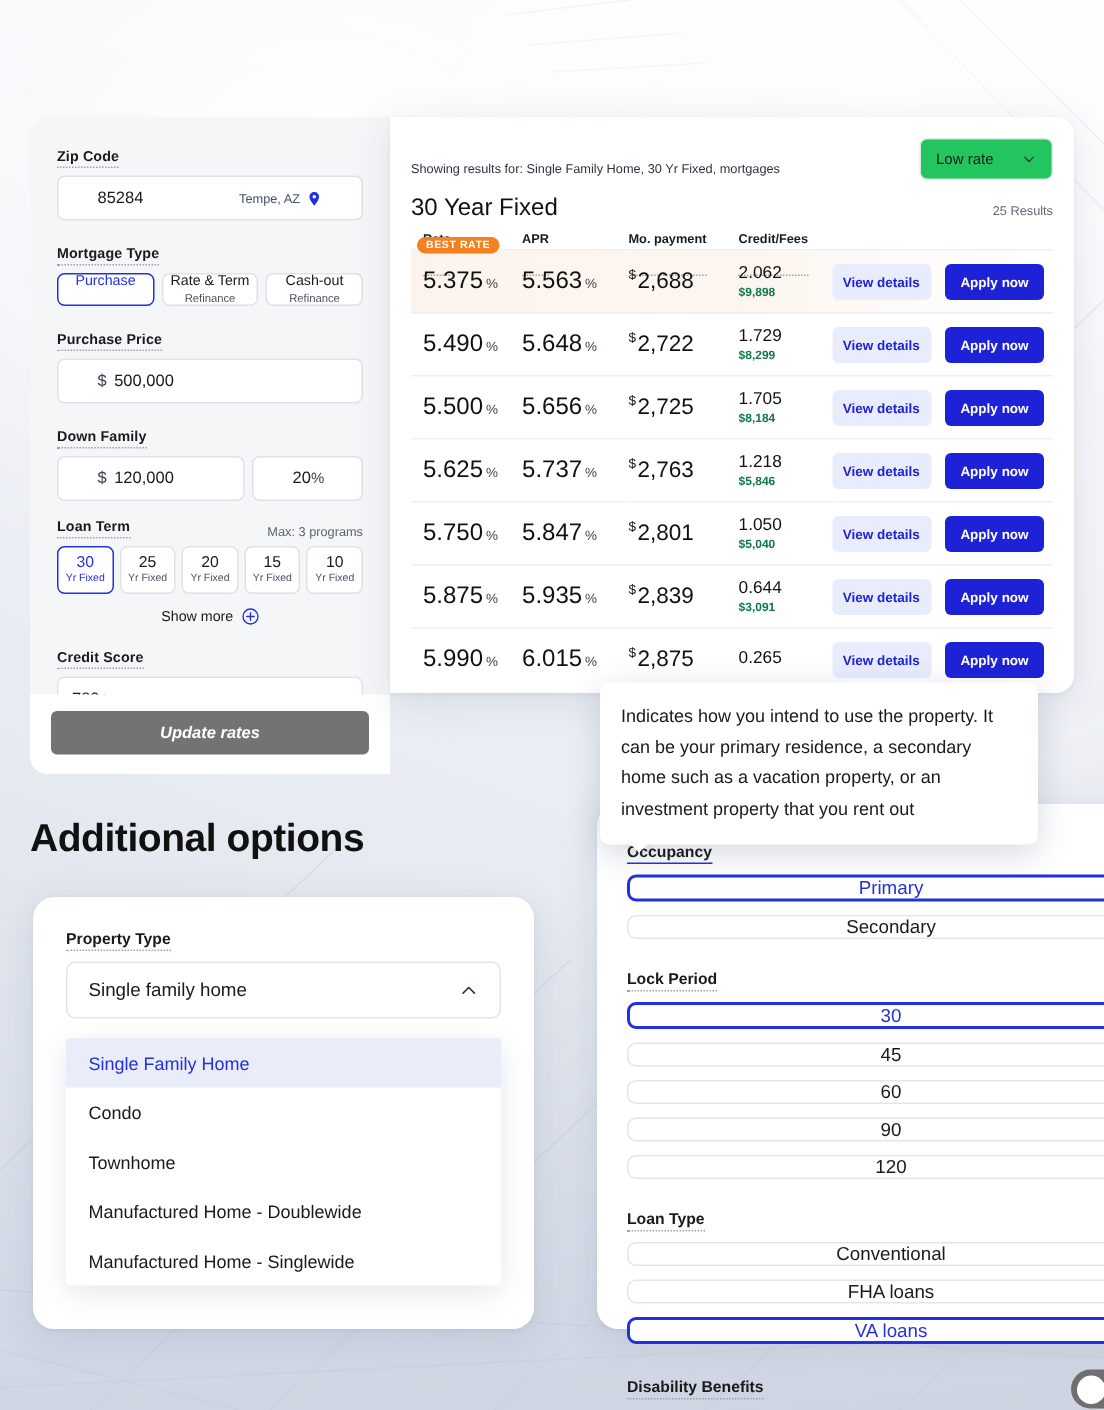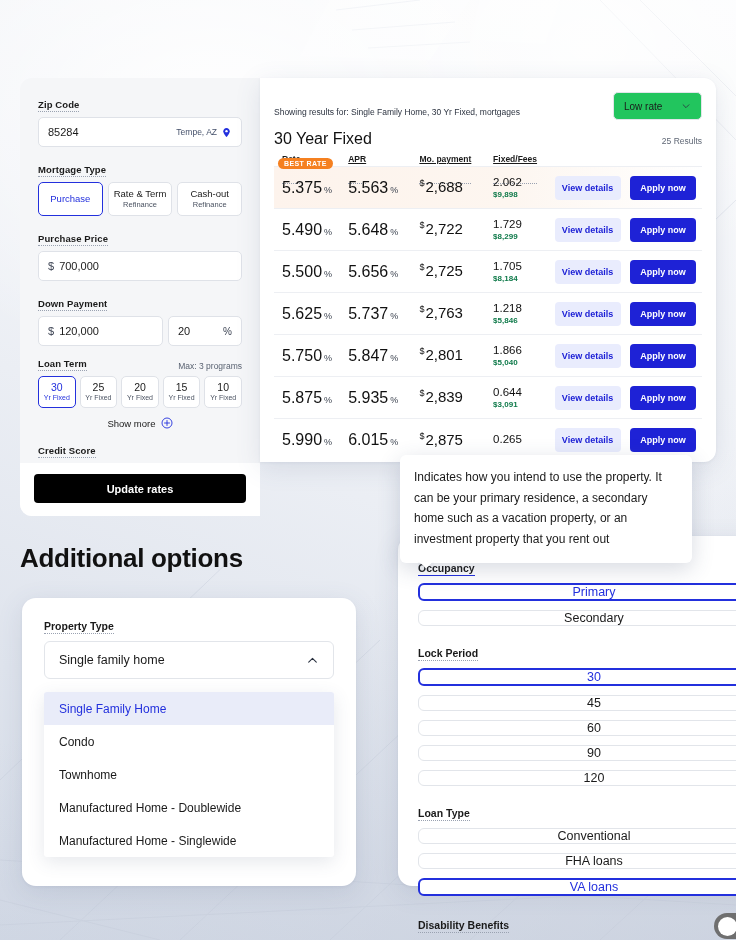--- a/index.html
+++ b/index.html
@@ -82,45 +82,45 @@
     color: #5a6372;
   }
 
   .input-box {
     height: 30px;
     background: #ffffff;
     border: 1px solid #dfe2e8;
     border-radius: 5px;
     display: flex;
     align-items: center;
-    padding: 0 9px;
+    padding: 0 26px;
     font-size: 11px;
     color: #1a1a1a;
   }
   .input-box .val { flex: 1; }
   .input-box .suffix {
     font-size: 8.5px;
     color: #44506a;
     display: flex;
     align-items: center;
     gap: 4px;
   }
   .pin-icon { width: 11px; height: 11px; display: block; }
 
   .seg-row { display: flex; gap: 5px; }
   .seg {
     flex: 1;
-    height: 34px;
+    height: 22px;
     background: #ffffff;
     border: 1px solid #dfe2e8;
     border-radius: 5px;
     display: flex;
     flex-direction: column;
     align-items: center;
-    justify-content: center;
+    justify-content: flex-start;
     font-size: 9.5px;
     color: #1a1a1a;
     line-height: 1.15;
   }
   .seg.active {
     border: 1.6px solid #2330dd;
     color: #2330dd;
   }
   .seg .sub { font-size: 7.5px; color: #4a5261; margin-top: 1px; }
 
@@ -189,28 +189,29 @@
 
   #update-bar {
     position: absolute;
     left: 0; bottom: 0; width: 100%;
     padding: 11px 14px 13px 14px;
     background: #ffffff;
   }
   #update-btn {
     width: 100%;
     height: 29px;
-    background: #000000;
+    background: #737373;
     color: #ffffff;
     border-radius: 4px;
     font-size: 11px;
     font-weight: 700;
     display: flex;
     align-items: center;
     justify-content: center;
+    font-style: italic;
   }
 
   
   #results-card {
     left: 260px; top: 78px; width: 456px; height: 384px;
     border-radius: 0 12px 12px 0;
     overflow: hidden;
   }
   #results-inner { padding: 14px 14px 0 14px; position: relative; }
 
@@ -250,21 +251,20 @@
   th {
     font-size: 8.5px;
     font-weight: 700;
     color: #1a1a1a;
     text-align: left;
     padding: 0 0 2px 0;
   }
   th span {
     border-bottom: 1px dotted #9aa2b1;
     padding-bottom: 19px;
-    text-decoration: underline;
   }
   .col-rate   { width: 84px; padding-left: 8px; }
   .col-apr    { width: 84px; }
   .col-pay    { width: 92px; }
   .col-points { width: 72px; }
   .col-act    { width: auto; }
 
   tbody tr { border-top: 1px solid #edeff3; height: 42px; margin-top: 20px; }
   tbody tr.best { background: linear-gradient(90deg, #fdf3ec 0%, #fdf6f0 55%, #ffffff 100%); }
   td { vertical-align: middle; }
@@ -523,26 +523,26 @@
           <span>Cash-out</span>
           <span class="sub">Refinance</span>
         </div>
       </div>
     </div>
 
     <div style="margin-top:12px">
       <span class="field-label">Purchase Price</span>
       <div class="input-box">
         <span class="dollar">$</span>
-        <span class="val">700,000</span>
+        <span class="val">500,000</span>
       </div>
     </div>
 
     <div style="margin-top:12px">
-      <span class="field-label">Down Payment</span>
+      <span class="field-label">Down Family</span>
       <div class="money-row">
         <div class="input-box">
           <span class="dollar">$</span>
           <span class="val">120,000</span>
         </div>
         <div class="input-box pct">
           <span>20</span>
           <span class="pct-sign">%</span>
         </div>
       </div>
@@ -624,21 +624,21 @@
       <div id="product-title">30 Year Fixed</div>
       <div id="result-count">25 Results</div>
     </div>
 
     <table>
       <thead>
         <tr>
           <th class="col-rate"><span>Rate</span></th>
           <th class="col-apr"><span>APR</span></th>
           <th class="col-pay"><span>Mo. payment</span></th>
-          <th class="col-points"><span>Fixed/Fees</span></th>
+          <th class="col-points"><span>Credit/Fees</span></th>
           <th class="col-act"></th>
         </tr>
       </thead>
       <tbody>
         <tr class="best">
           <td class="rate-cell">
             <span class="best-badge">BEST RATE</span>
             <span class="rate-num">5.375</span><span class="unit">%</span>
           </td>
           <td>
@@ -717,21 +717,21 @@
           <td class="rate-cell">
             <span class="rate-num">5.750</span><span class="unit">%</span>
           </td>
           <td>
             <span class="rate-num">5.847</span><span class="unit">%</span>
           </td>
           <td class="pay-cell">
             <span class="cur">$</span><span class="pay-num">2,801</span>
           </td>
           <td>
-            <div class="pts-num">1.866</div>
+            <div class="pts-num">1.050</div>
             <div class="pts-fee">$5,040</div>
           </td>
           <td class="act-cell">
             <span class="btn-details">View details</span>
             <span class="btn-apply">Apply now</span>
           </td>
         </tr>
         <tr>
           <td class="rate-cell">
             <span class="rate-num">5.875</span><span class="unit">%</span>

